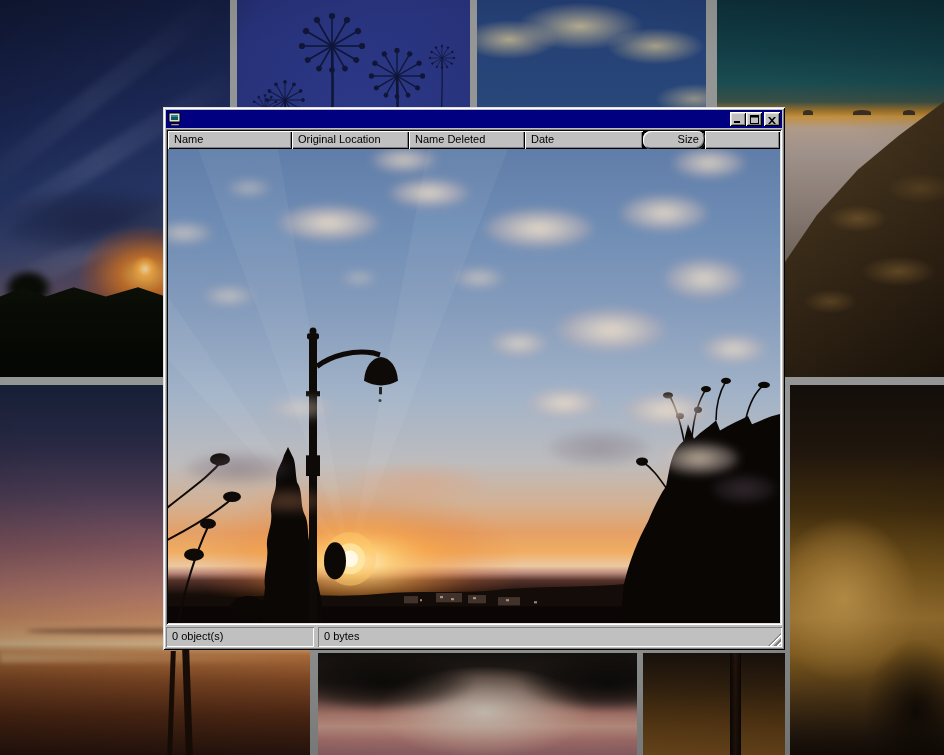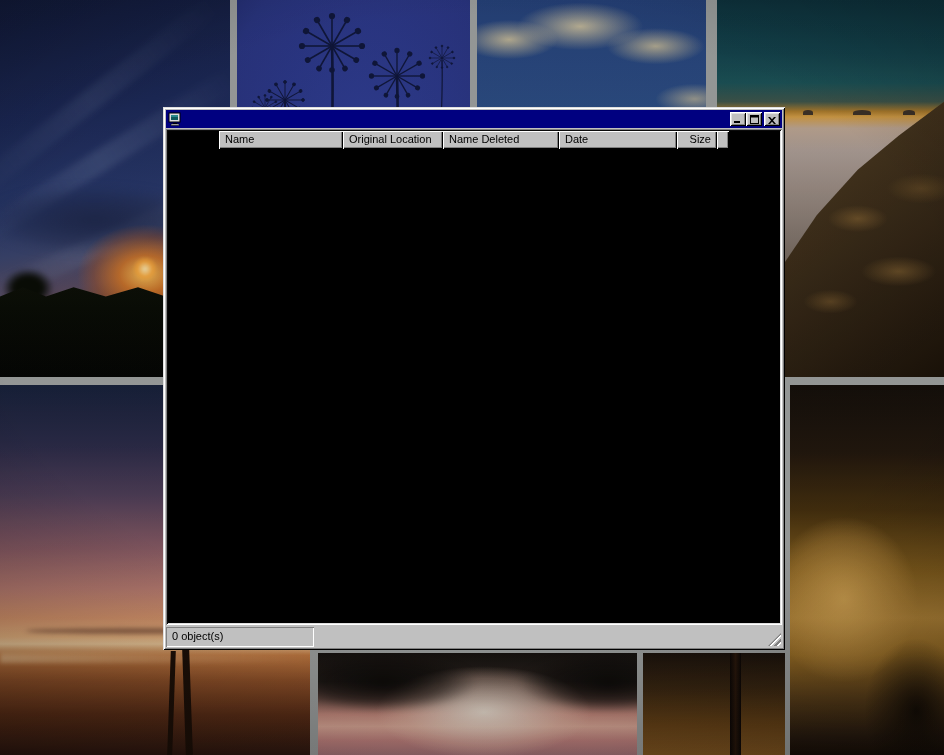--- a/index.html
+++ b/index.html
@@ -115,26 +115,26 @@
     padding:0;border:0;cursor:default;}
   .tbtn.close{margin-left:2px;}
   .tbtn svg{display:block;margin-bottom:2px;}
 
   .menubar{height:20px;flex:0 0 20px;display:flex;align-items:center;padding-left:1px;}
   .menu-item{padding:3px 7px 2px 7px;}
   .menu-item u{text-decoration:underline;}
 
   .listview{flex:1;display:flex;flex-direction:column;background:#000;margin-top:1px;
     box-shadow:inset 1px 1px 0 #808080,inset -1px -1px 0 #fff,inset 2px 2px 0 #0a0a0a,inset -2px -2px 0 #dfdfdf;
-    padding:2px;align-items:center;}
+    padding:2px;}
   .hdr{height:18px;flex:0 0 18px;display:flex;}
   .hcell{background:#c0c0c0;box-shadow:inset 1px 1px 0 #fff,inset -1px -1px 0 #000,inset -2px -2px 0 #808080;
     padding:2px 6px 0 6px;white-space:nowrap;overflow:hidden;box-sizing:border-box;}
-  .hc0{width:124px;} .hc1{width:100px;} .hc2{width:116px;} .hc3{width:118px;}
-  .hc4{width:40px;text-align:right;} .hcf{flex:1;}
+  .hc0{width:124px;} .hc1{width:117px;} .hc2{width:116px;} .hc3{width:118px;}
+  .hc4{width:62px;text-align:right;border-radius:8px;} .hcf{flex:1;}
 
   
   .photo{flex:1;position:relative;overflow:hidden;
     background:linear-gradient(180deg,
       #5f7da8 0%,#6e8cb4 16%,#859cbc 34%,#a2b3c8 52%,#bdbcbe 66%,#d3b193 75%,
       #e5a066 81%,#f0ad62 85%,#ecc9a2 88%,#b8877a 89.5%,#55322a 91%,#170d09 94%,#0a0604 100%);}
   .photo .cl{position:absolute;border-radius:50%;filter:blur(4px);}
   .cl.c{background:radial-gradient(closest-side,rgba(246,228,202,.95),rgba(198,180,180,.45) 62%,transparent 78%);}
   .cl.m{background:radial-gradient(closest-side,rgba(104,86,102,.85),rgba(104,86,102,.35) 62%,transparent 78%);}
   .cl.p{background:radial-gradient(closest-side,rgba(232,156,112,.8),rgba(232,156,112,.3) 62%,transparent 78%);}
@@ -408,16 +408,17 @@
           <div class="cl m" style="left: -4px; top: 296.5px; width: 150px; height: 45px; opacity: 0.5;"></div>
           <div class="cl m" style="left: 361px; top: 274px; width: 140px; height: 50px; opacity: 0.4;"></div>
           <div class="cl m" style="left: 531px; top: 320px; width: 90px; height: 40px; opacity: 0.5;"></div>
           <div class="cl p" style="left: 161px; top: 309px; width: 180px; height: 50px; opacity: 0.45;"></div>
           <div class="cl p" style="left: 60px; top: 334px; width: 120px; height: 36px; opacity: 0.4;"></div>
         </div>
     </div>
 
     <div class="statusbar">
       <div class="spanel sp0">0 object(s)</div>
+      <div class="spanel sp1">0 bytes</div>
       <div class="grip"></div>
     </div>
   </div>
 </div>
 
 </body></html>

